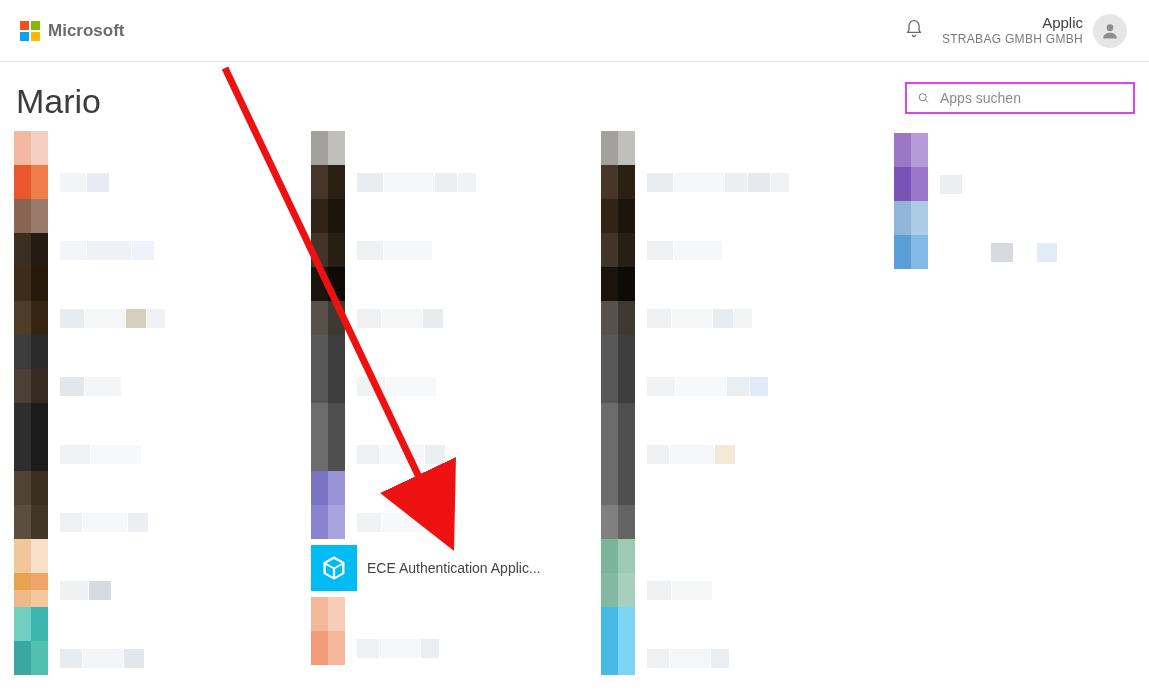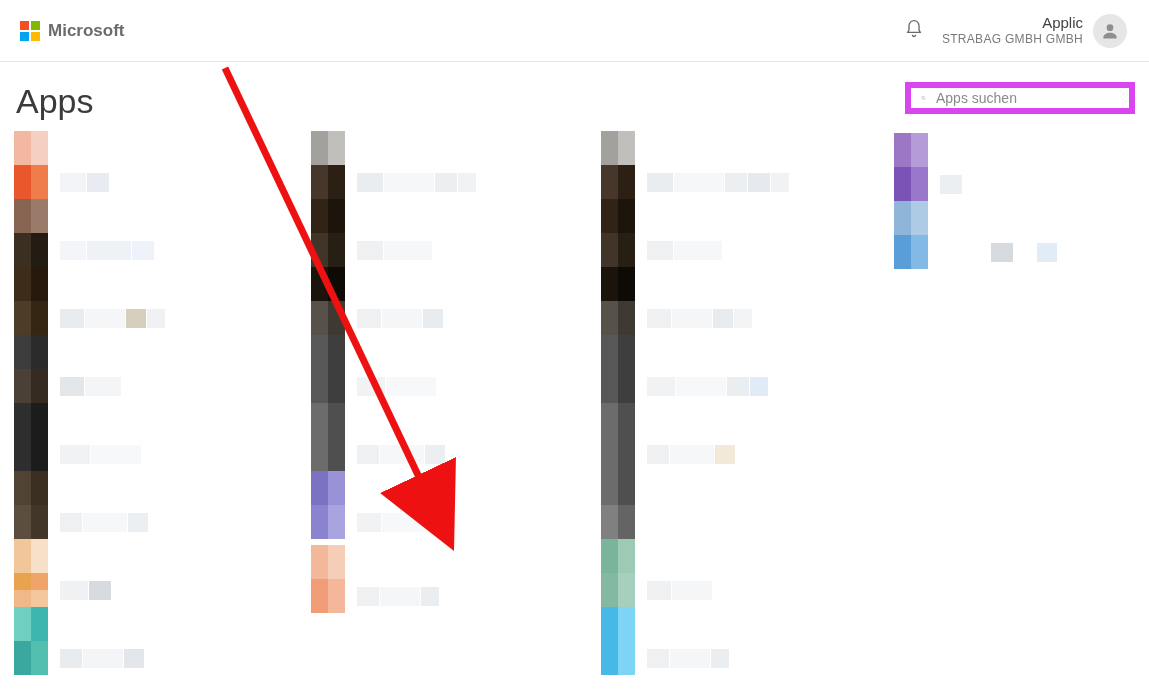--- a/index.html
+++ b/index.html
@@ -33,21 +33,21 @@
   .user-text { line-height:1.2; }
   .user-name { font-size:15px; color:#424242; }
   .user-org { font-size:12px; color:#7a7a7a; letter-spacing:.3px; }
   .avatar { width:34px; height:34px; border-radius:50%; background:#e6e6e6; display:flex; align-items:center; justify-content:center; }
   .avatar svg { width:20px; height:20px; fill:#8e8e8e; }
 
   .main { padding: 20px 14px 0 14px; position:relative; }
   .title-row { display:flex; justify-content:space-between; align-items:flex-start; }
   .page-title { font-size:34px; font-weight:300; margin:0 0 8px 2px; color:#3b3b3b; }
 
-  .search-box { display:flex; align-items:center; border:6px solid #d946ef; width:230px; height:32px; padding:0 10px; gap:8px; }
+  .search-box { display:flex; align-items:center; border:2px solid #d946ef; width:230px; height:32px; padding:0 10px; gap:8px; }
   .search-box svg { width:16px; height:16px; stroke:#6b6b6b; fill:none; stroke-width:1.6; }
   .search-input { border:0; outline:0; font-size:14px; flex:1; color:#333; }
   .search-input::placeholder { color:#8a8a8a; }
 
   .grid { position:relative; margin-top:2px; }
   .col { position:absolute; width:295px; }
   .col1 { left:0; }
   .col2 { left:297px; }
   .col3 { left:587px; }
   .col4 { left:880px; top:0;}
@@ -97,21 +97,21 @@
             <path d="M4 20c0-4 4-6 8-6s8 2 8 6v1H4v-1z"></path>
           </svg>
       </div>
     </div>
   </div>
 </div>
 
 <div class="main">
 
   <div class="title-row">
-    <h1 class="page-title">Apps</h1>
+    <h1 class="page-title">Mario</h1>
     <div class="search-box">
       <svg viewBox="0 0 24 24">
           <circle cx="10.5" cy="10.5" r="6.5"></circle>
           <line x1="20" y1="20" x2="15" y2="15"></line>
         </svg>
       <input class="search-input" placeholder="Apps suchen" style="">
     </div>
   </div>
 
   <div class="grid">
@@ -349,20 +349,28 @@
           <div class="half">
             <div style="background:#8a83cf"></div>
             <div style="background:#a9a3e0"></div>
           </div>
           <div class="label-blur">
             <div style="width:24px;background:#f1f2f4"></div>
             <div style="width:44px;background:#f7f8f9"></div>
           </div>
         </div>
 
+      <div class="app-row">
+        <div class="app-tile">
+          <svg viewBox="0 0 24 24">
+              <path d="M12 2 3 7v10l9 5 9-5V7l-9-5zm0 2.3 6.5 3.6L12 11.5 5.5 7.9 12 4.3zM5 9.4l6 3.3v6.7l-6-3.3V9.4zm8 10v-6.7l6-3.3v6.7l-6 3.3z"></path>
+            </svg>
+        </div>
+        <span class="app-label">ECE Authentication Applic...</span>
+      </div>
       <div class="row" style="margin-top:6px">
           <div class="half">
             <div style="background:#f3b79a"></div>
             <div style="background:#f6cdb6"></div>
           </div>
         </div>
       <div class="row">
           <div class="half">
             <div style="background:#ef9c77"></div>
             <div style="background:#f4b79b"></div>

